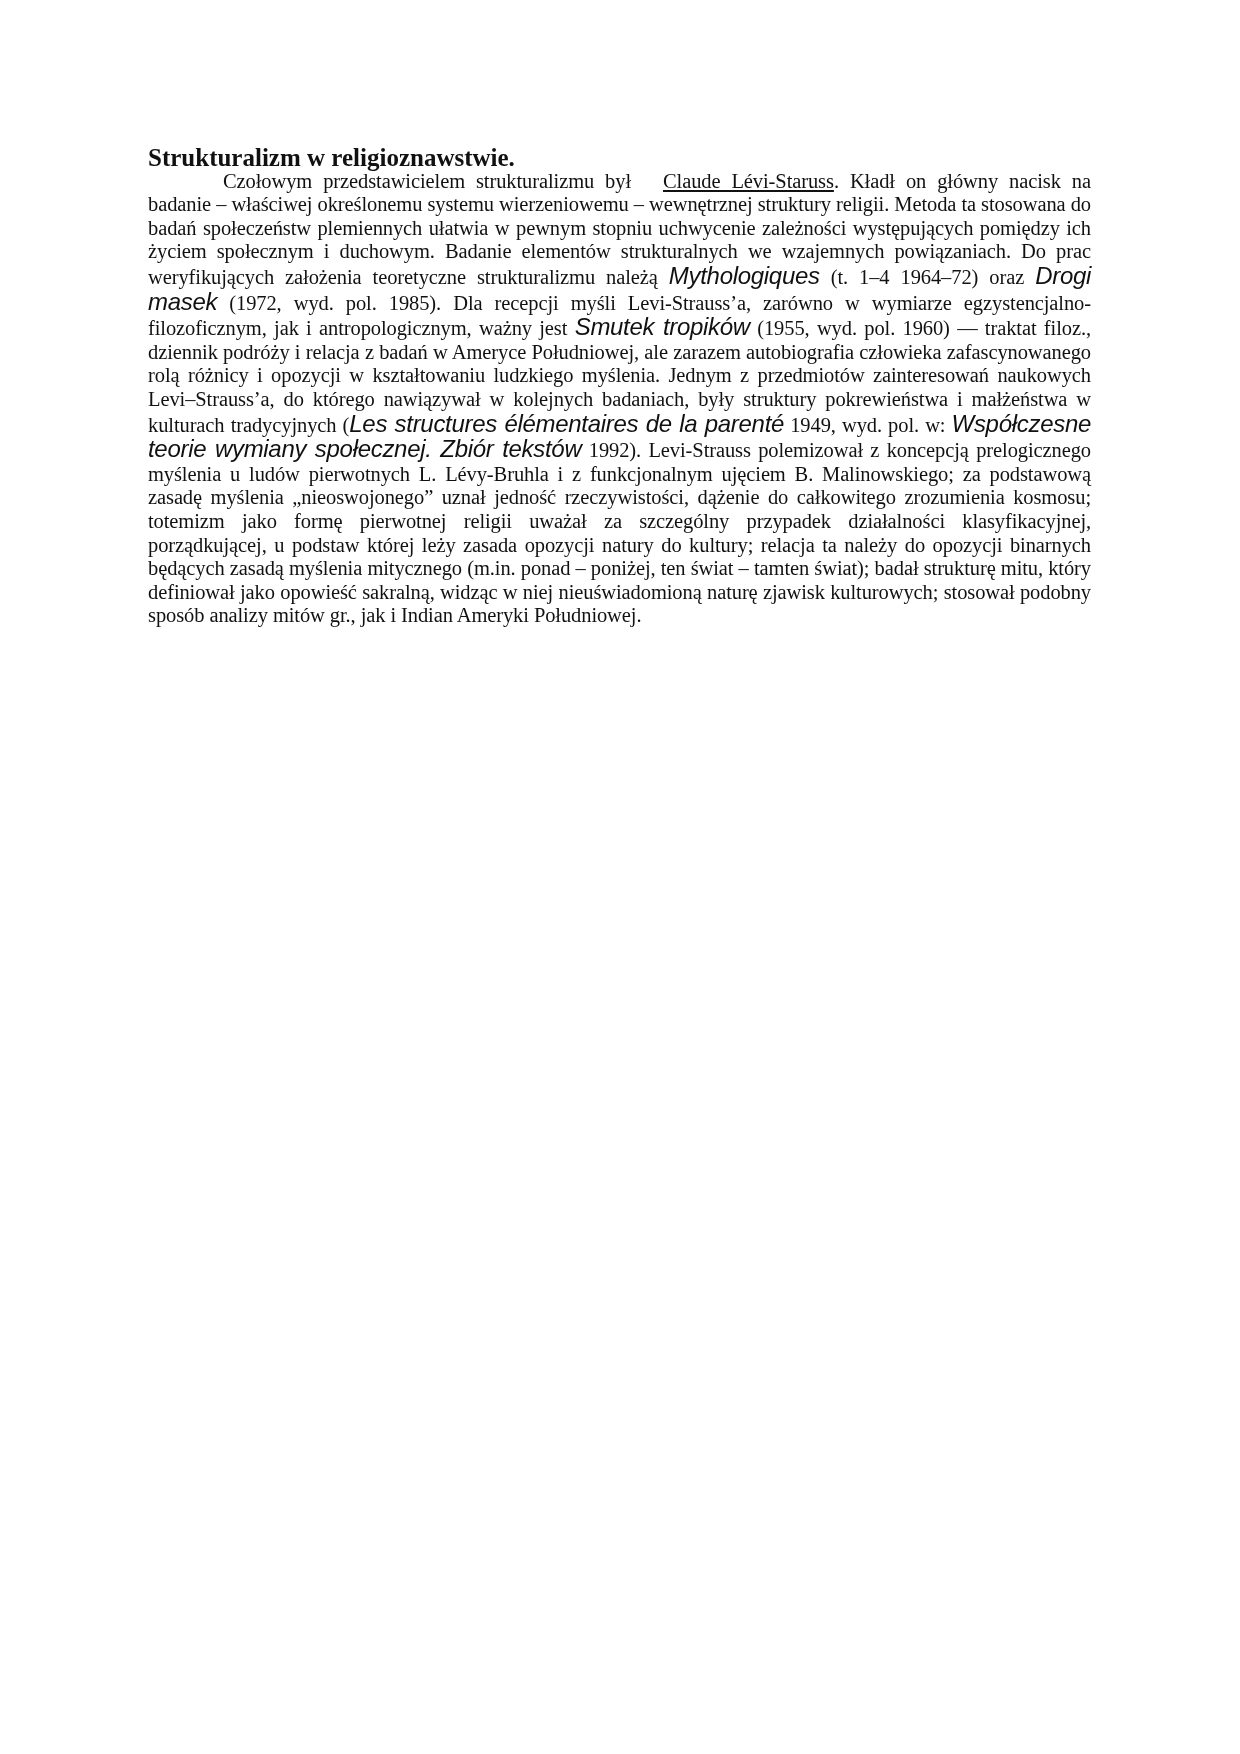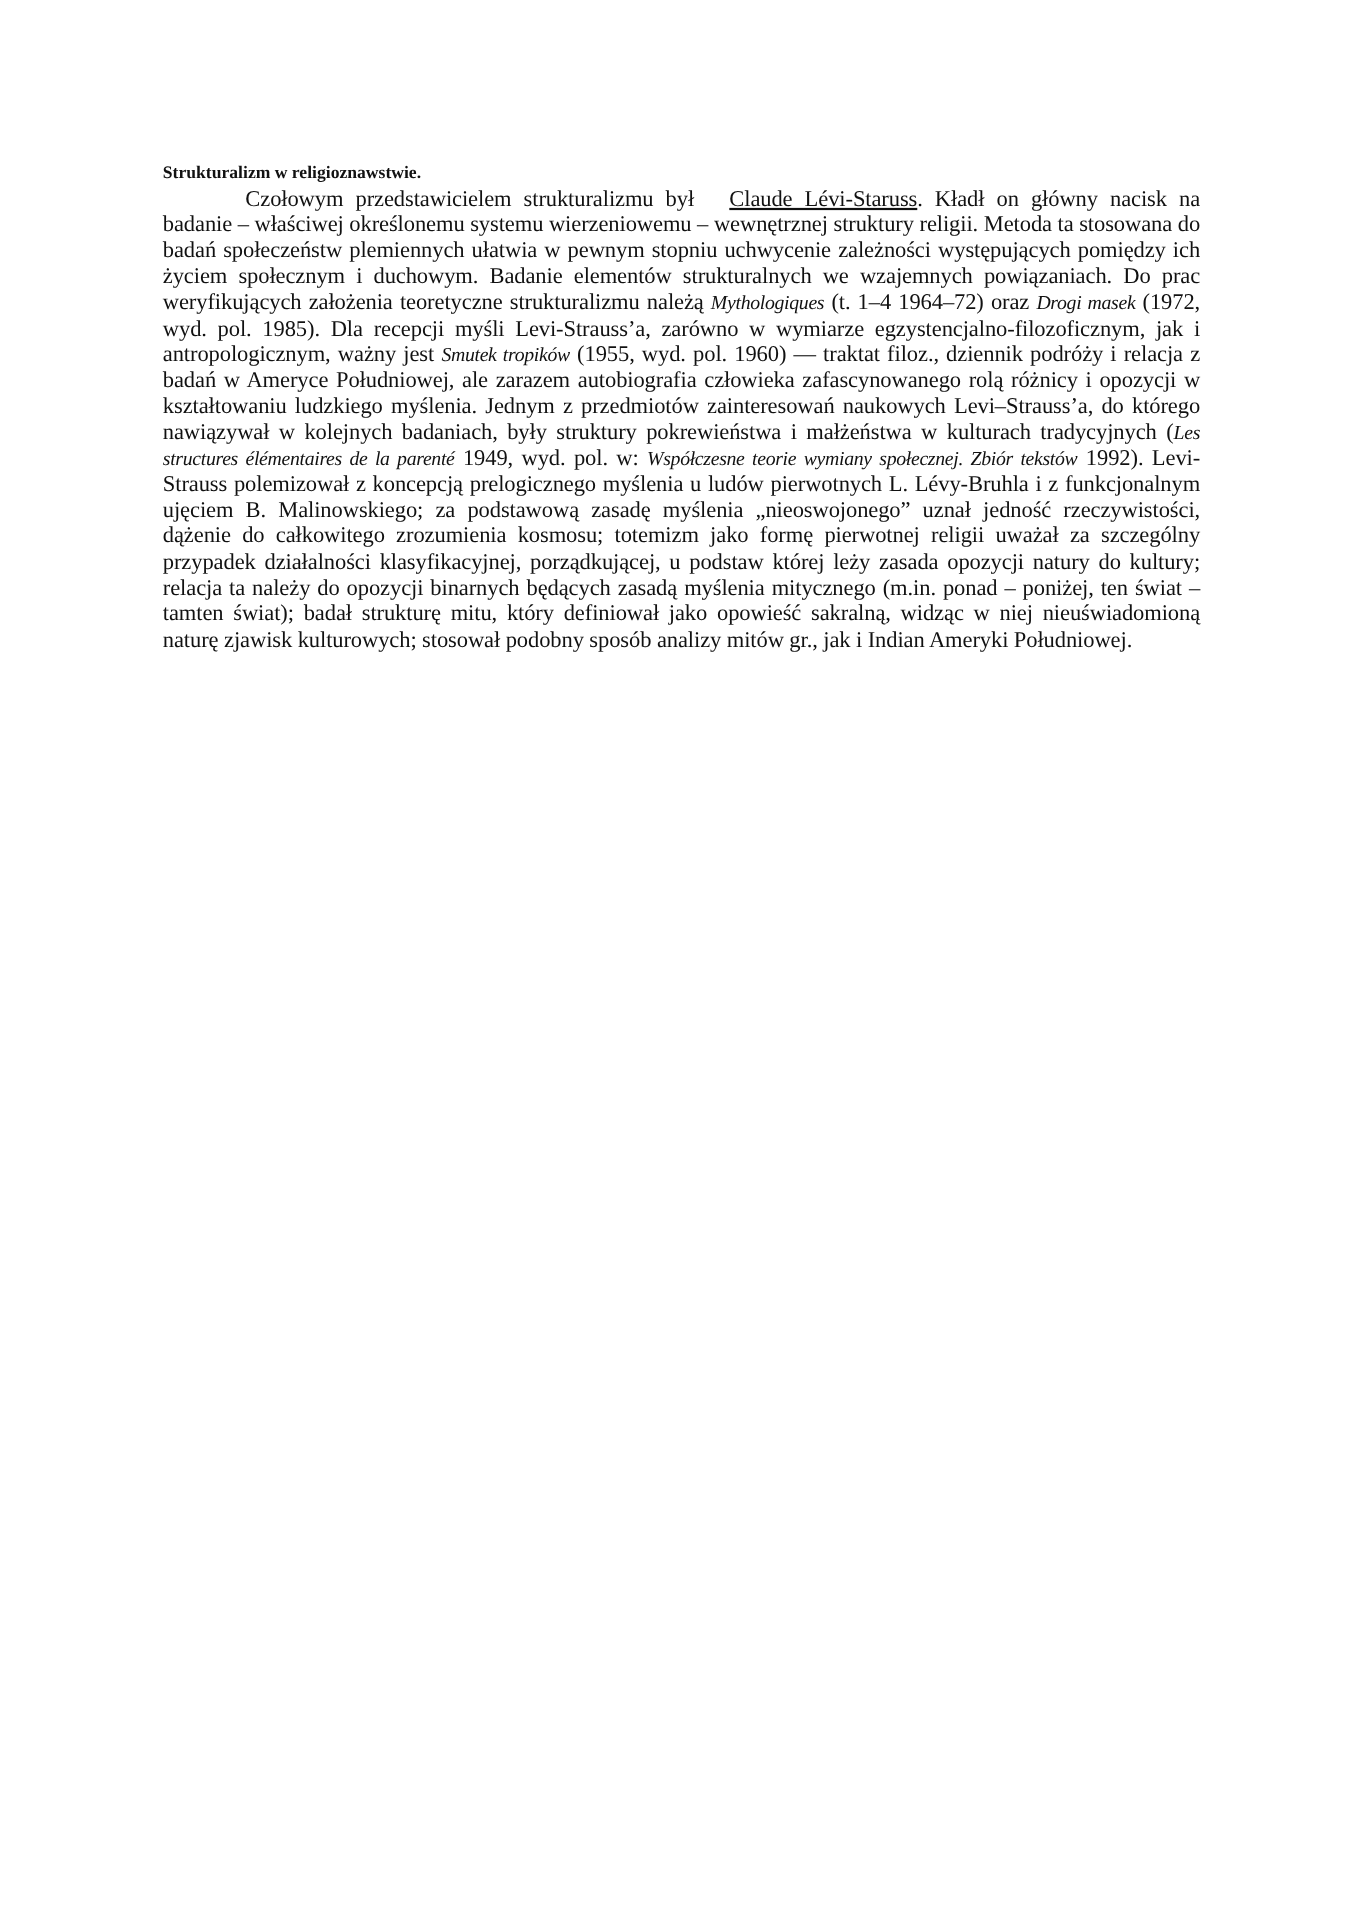--- a/index.html
+++ b/index.html
@@ -10,31 +10,31 @@
       top: 146px;
       width: 943px;
       font-family: "Liberation Serif", "DejaVu Serif", serif;
       font-size: 20.5px;
       line-height: 23.6px;
       color: #111111;
     }
     .title {
       font-weight: bold;
       margin: 0;
-      font-size: 16px;
+      font-size: 25px;
       line-height: 23.6px;
     }
     .para {
       margin: 0;
       text-align: justify;
       text-indent: 75px;
       letter-spacing: -0.1px;
     }
     .link { text-decoration: underline; color: #111111; margin-left: 21px; }
-    .it { font-style: italic; font-family: Liberation Serif, serif; font-size: 18px; letter-spacing: -0.3px; }
+    .it { font-style: italic; font-family: Liberation Sans, sans-serif; font-size: 24px; letter-spacing: -0.3px; }
   </style>
 </head>
 <body>
 
 <div class="page">
   <p class="title">Strukturalizm w religioznawstwie.</p>
   <p class="para"><span>Czołowym przedstawicielem strukturalizmu był </span><span class="link">Claude Lévi-Staruss</span><span>. Kładł on główny nacisk na badanie – właściwej określonemu systemu wierzeniowemu – wewnętrznej struktury religii. Metoda ta stosowana do badań społeczeństw plemiennych ułatwia w pewnym stopniu uchwycenie zależności występujących pomiędzy ich życiem społecznym i duchowym. Badanie elementów strukturalnych we wzajemnych powiązaniach. Do prac weryfikujących założenia teoretyczne strukturalizmu należą </span><span class="it">Mythologiques</span><span> (t. 1–4 1964–72) oraz </span><span class="it">Drogi masek</span><span> (1972, wyd. pol. 1985). Dla recepcji myśli Levi-Strauss’a, zarówno w wymiarze egzystencjalno-filozoficznym, jak i antropologicznym, ważny jest </span><span class="it">Smutek tropików</span><span> (1955, wyd. pol. 1960) — traktat filoz., dziennik podróży i relacja z badań w Ameryce Południowej, ale zarazem autobiografia człowieka zafascynowanego rolą różnicy i opozycji w kształtowaniu ludzkiego myślenia. Jednym z przedmiotów zainteresowań naukowych Levi–Strauss’a, do którego nawiązywał w kolejnych badaniach, były struktury pokrewieństwa i małżeństwa w kulturach tradycyjnych (</span><span class="it">Les structures élémentaires de la parenté</span><span> 1949, wyd. pol. w: </span><span class="it">Współczesne teorie wymiany społecznej. Zbiór tekstów</span><span> 1992). Levi-Strauss polemizował z koncepcją prelogicznego myślenia u ludów pierwotnych L. Lévy-Bruhla i z funkcjonalnym ujęciem B. Malinowskiego; za podstawową zasadę myślenia „nieoswojonego” uznał jedność rzeczywistości, dążenie do całkowitego zrozumienia kosmosu; totemizm jako formę pierwotnej religii uważał za szczególny przypadek działalności klasyfikacyjnej, porządkującej, u podstaw której leży zasada opozycji natury do kultury; relacja ta należy do opozycji binarnych będących zasadą myślenia mitycznego (m.in. ponad – poniżej, ten świat – tamten świat); badał strukturę mitu, który definiował jako opowieść sakralną, widząc w niej nieuświadomioną naturę zjawisk kulturowych; stosował podobny sposób analizy mitów gr., jak i Indian Ameryki Południowej.</span></p>
 </div>
 
 </body></html>

